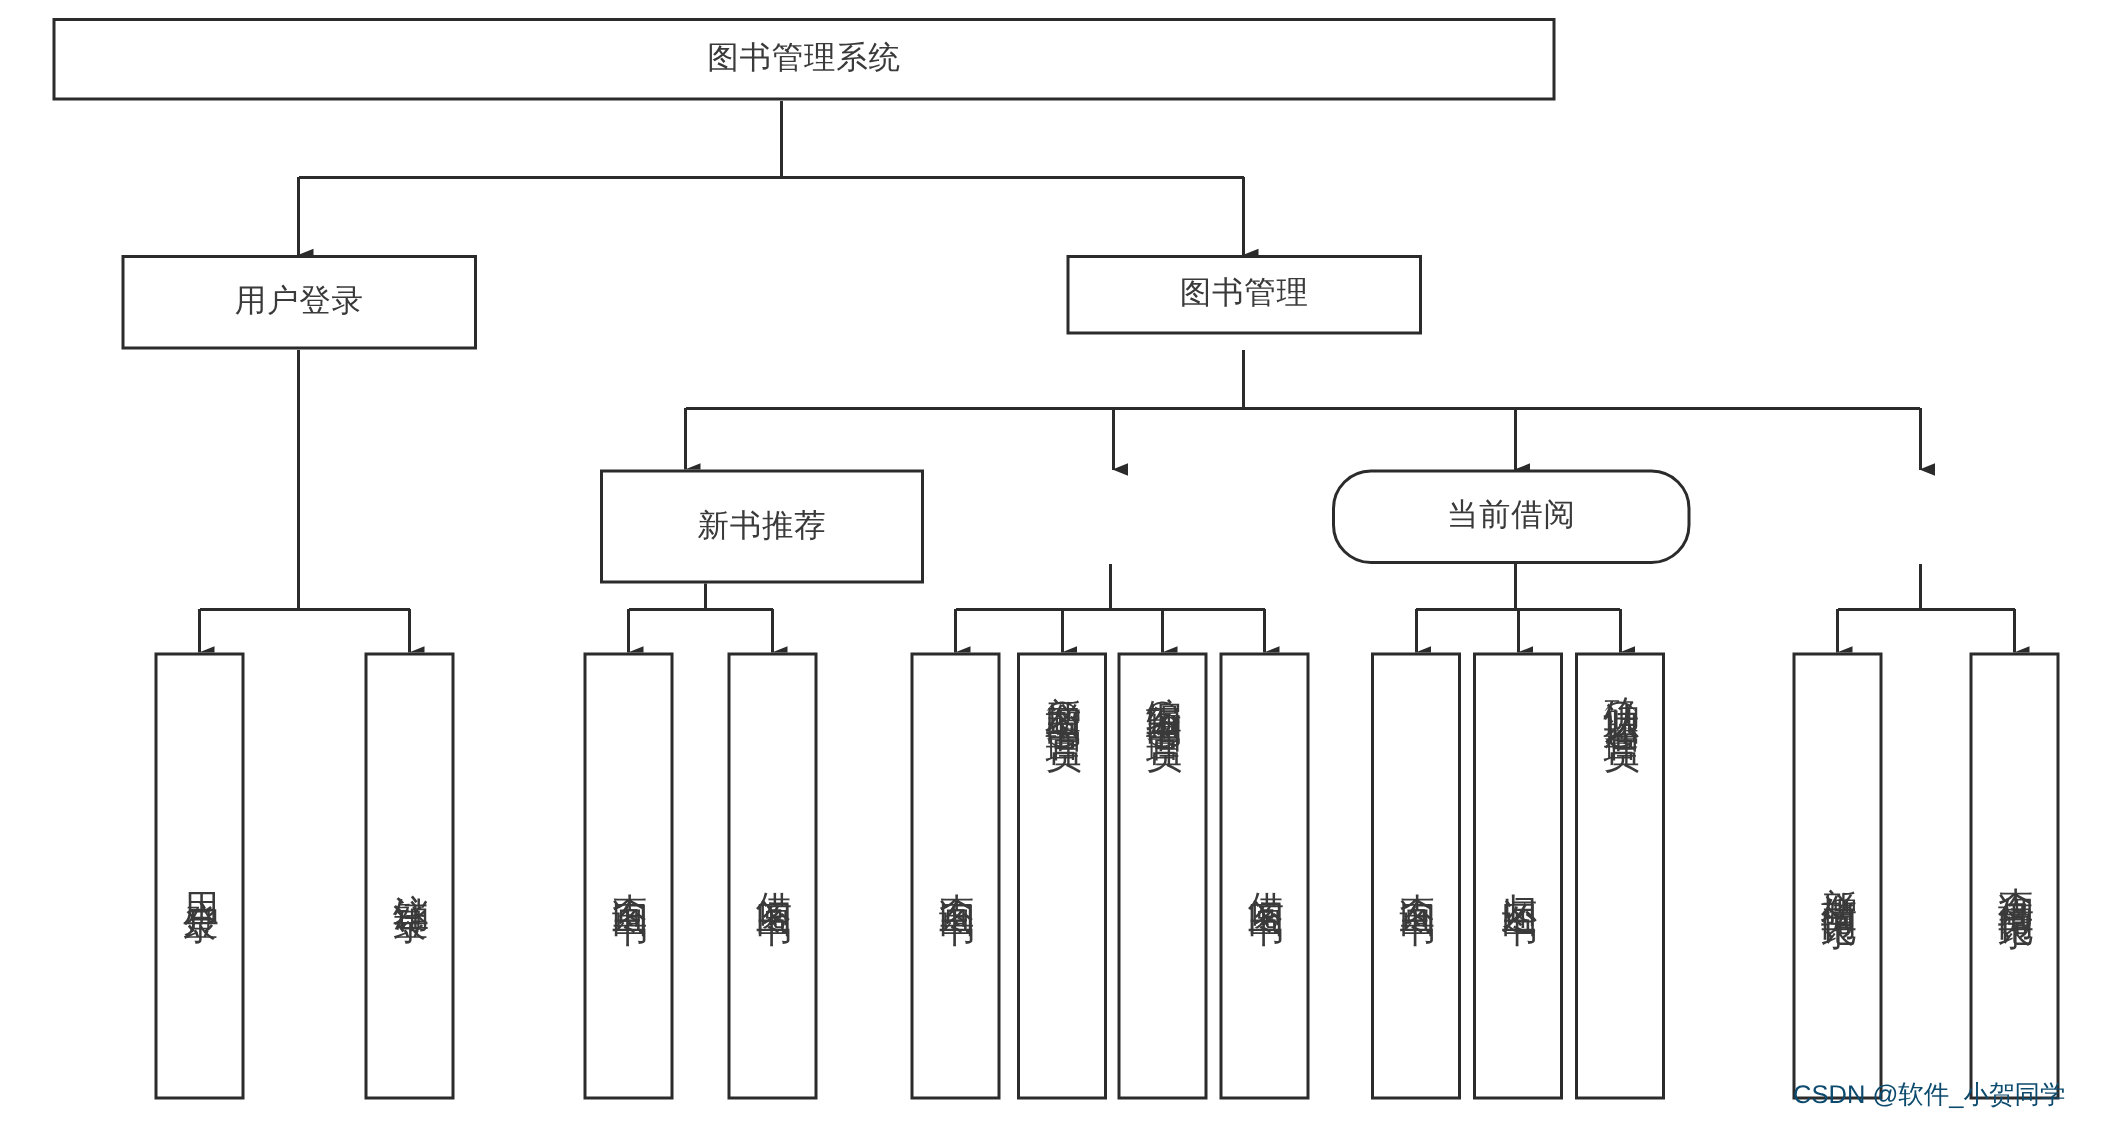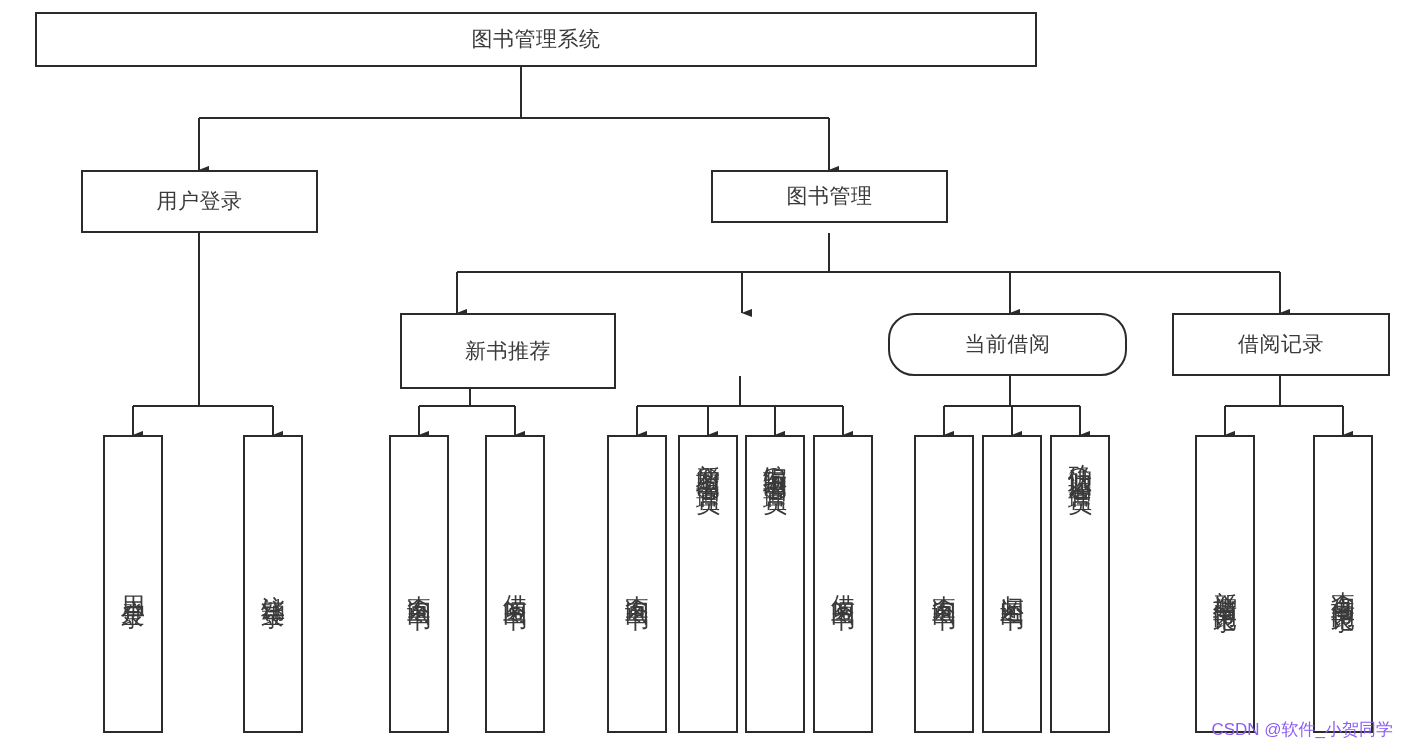--- a/index.html
+++ b/index.html
@@ -61,24 +61,24 @@
   }
   .node.vert .label {
     writing-mode: vertical-rl;
     text-orientation: upright;
     font-size: 24px;
     line-height: 1.0;
     letter-spacing: 4px;
   }
   #watermark {
     position: absolute;
-    right: 12px;
+    right: 28px;
     bottom: 6px;
     font-size: 17px;
-    color: #8b5cf6;
+    color: #0c4a6e;
     z-index: 5;
     white-space: pre;
     user-select: none;
   }
 </style>
 </head>
 <body>
 
 <div id="diagram-root">
 
@@ -135,23 +135,20 @@
   <div class="node horiz" style="left: 711px; top: 170px; width: 237px; height: 53px;">
     <span class="label">图书管理</span>
   </div>
 
   <div class="node horiz" style="left: 362px; top: 313px; width: 216px; height: 76px; margin-left: 38px;">
     <span class="label">新书推荐</span>
   </div>
   <div class="node horiz" style="left: 888px; top: 313px; width: 239px; height: 63px; border-radius: 26px;">
     <span class="label">当前借阅</span>
   </div>
-  <div class="node horiz" style="left: 1172px; top: 313px; width: 218px; height: 63px;">
-    <span class="label">借阅记录</span>
-  </div>
 
   <div class="node vert center-text" style="left: 103px; top: 435px; width: 60px; height: 298px;">
     <span class="label">用户登录</span>
   </div>
   <div class="node vert center-text" style="left: 243px; top: 435px; width: 60px; height: 298px;">
     <span class="label">注销登录</span>
   </div>
   <div class="node vert center-text" style="left: 389px; top: 435px; width: 60px; height: 298px;">
     <span class="label">查询图书</span>
   </div>

